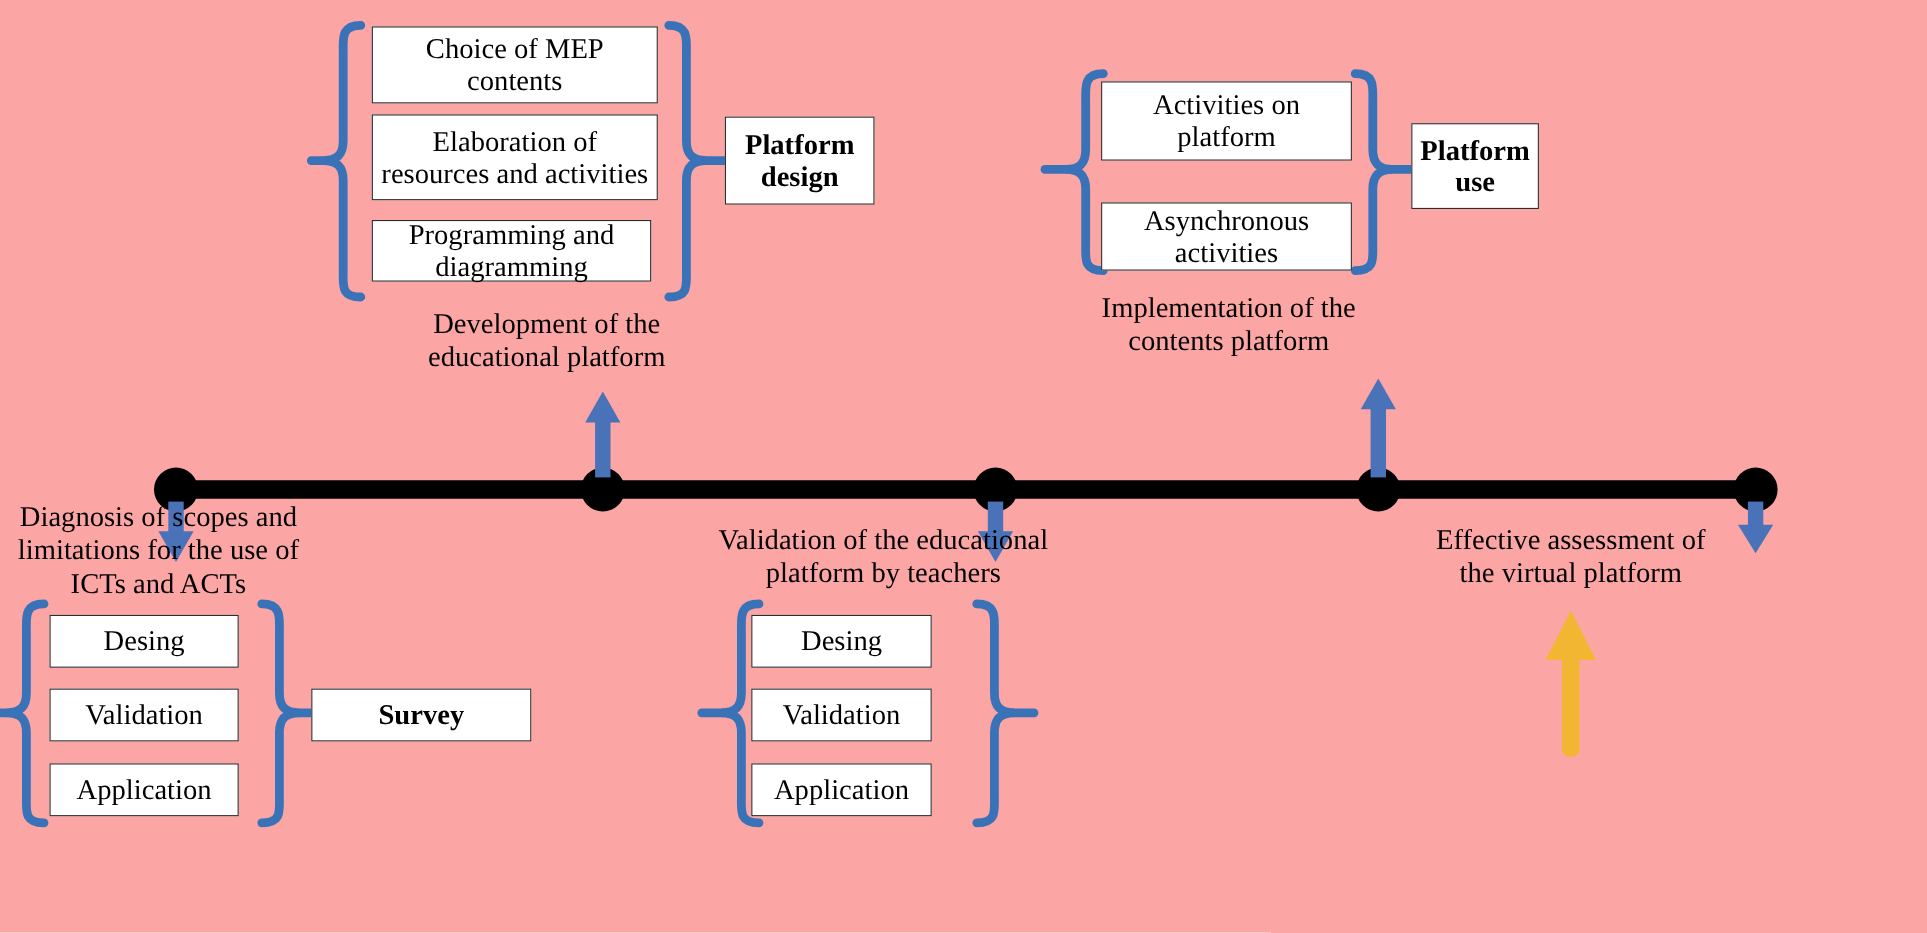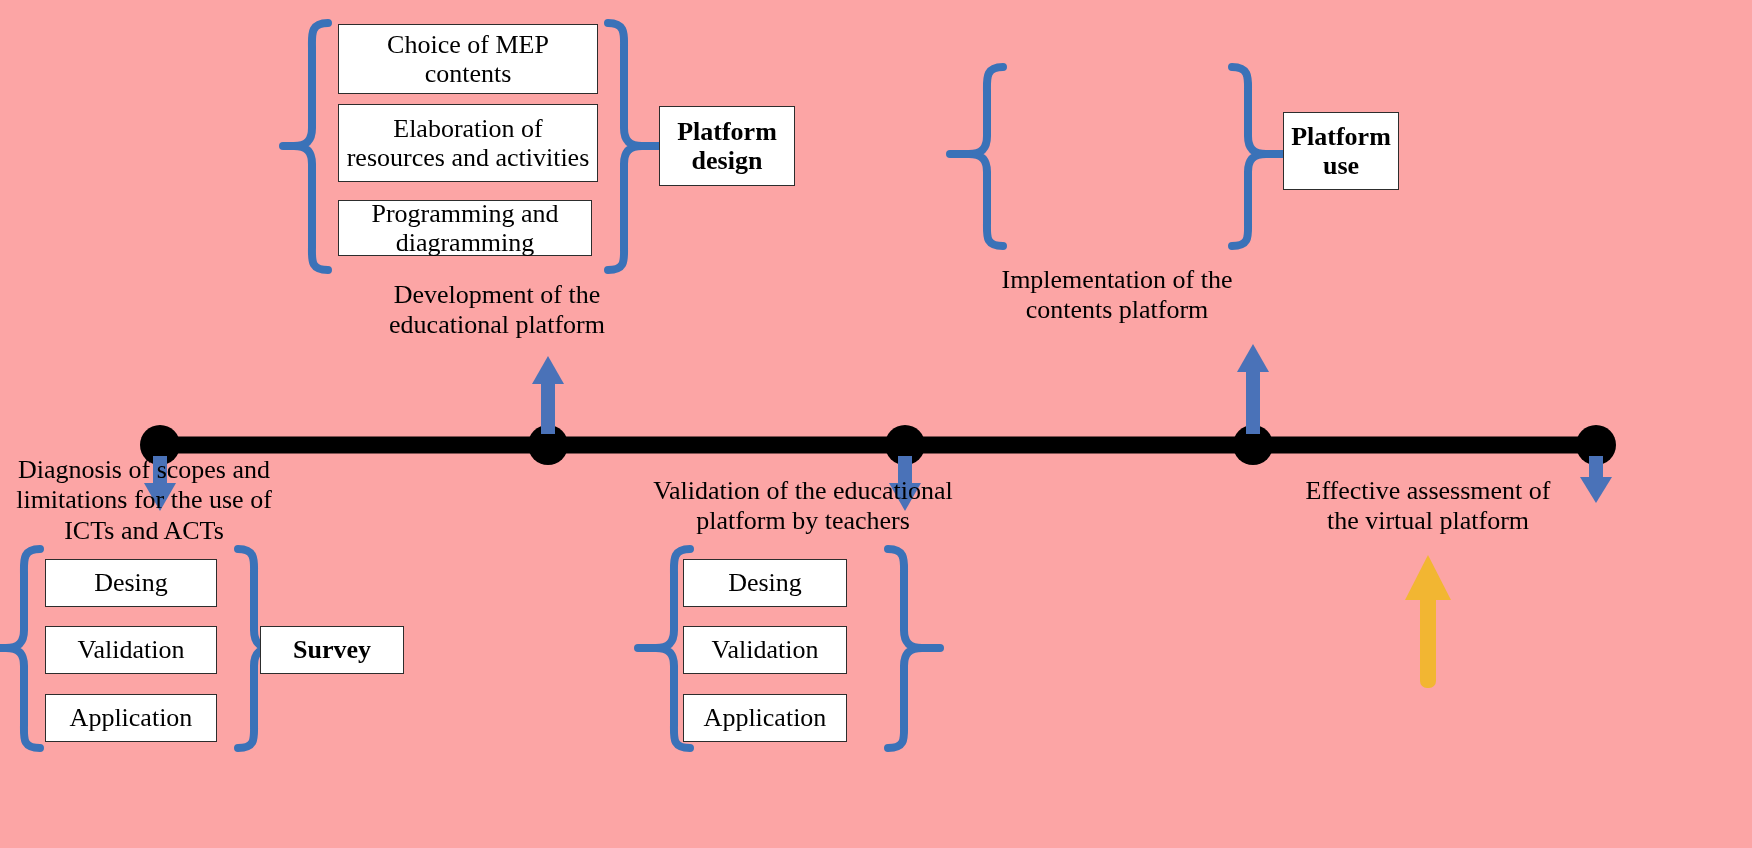--- a/index.html
+++ b/index.html
@@ -129,39 +129,43 @@
 
   <div class="box" style="left:338px;top:200px;width:254px;height:56px;">Programming and
 diagramming</div>
 
   <div class="box bold" style="left:659px;top:106px;width:136px;height:80px;">Platform
 design</div>
 
   <div class="caption" style="left:352px;top:280px;width:290px;">Development of the
 educational platform</div>
 
+  <div class="box" style="left:1001px;top:74px;width:228px;height:72px;">Activities on
+platform</div>
 
+  <div class="box" style="left:1001px;top:184px;width:228px;height:62px;">Asynchronous
+activities</div>
 
   <div class="box bold" style="left:1283px;top:112px;width:116px;height:78px;">Platform
 use</div>
 
   <div class="caption" style="left:975px;top:265px;width:284px;">Implementation of the
 contents platform</div>
 
   <div class="caption" style="left:8px;top:455px;width:272px;">Diagnosis of scopes and
 limitations for the use of
 ICTs and ACTs</div>
 
   <div class="box" style="left:45px;top:559px;width:172px;height:48px;">Desing</div>
 
   <div class="box" style="left:45px;top:626px;width:172px;height:48px;">Validation</div>
 
   <div class="box" style="left:45px;top:694px;width:172px;height:48px;">Application</div>
 
-  <div class="box bold" style="left:260px;top:626px;width:144px;height:48px;">Survey</div>
+  <div class="box bold" style="left:283px;top:626px;width:200px;height:48px;">Survey</div>
 
   <div class="caption" style="left:648px;top:476px;width:310px;text-align:center;">Validation of the educational
 platform by teachers</div>
 
   <div class="box" style="left:683px;top:559px;width:164px;height:48px;">Desing</div>
 
   <div class="box" style="left:683px;top:626px;width:164px;height:48px;">Validation</div>
 
   <div class="box" style="left:683px;top:694px;width:164px;height:48px;">Application</div>
 

